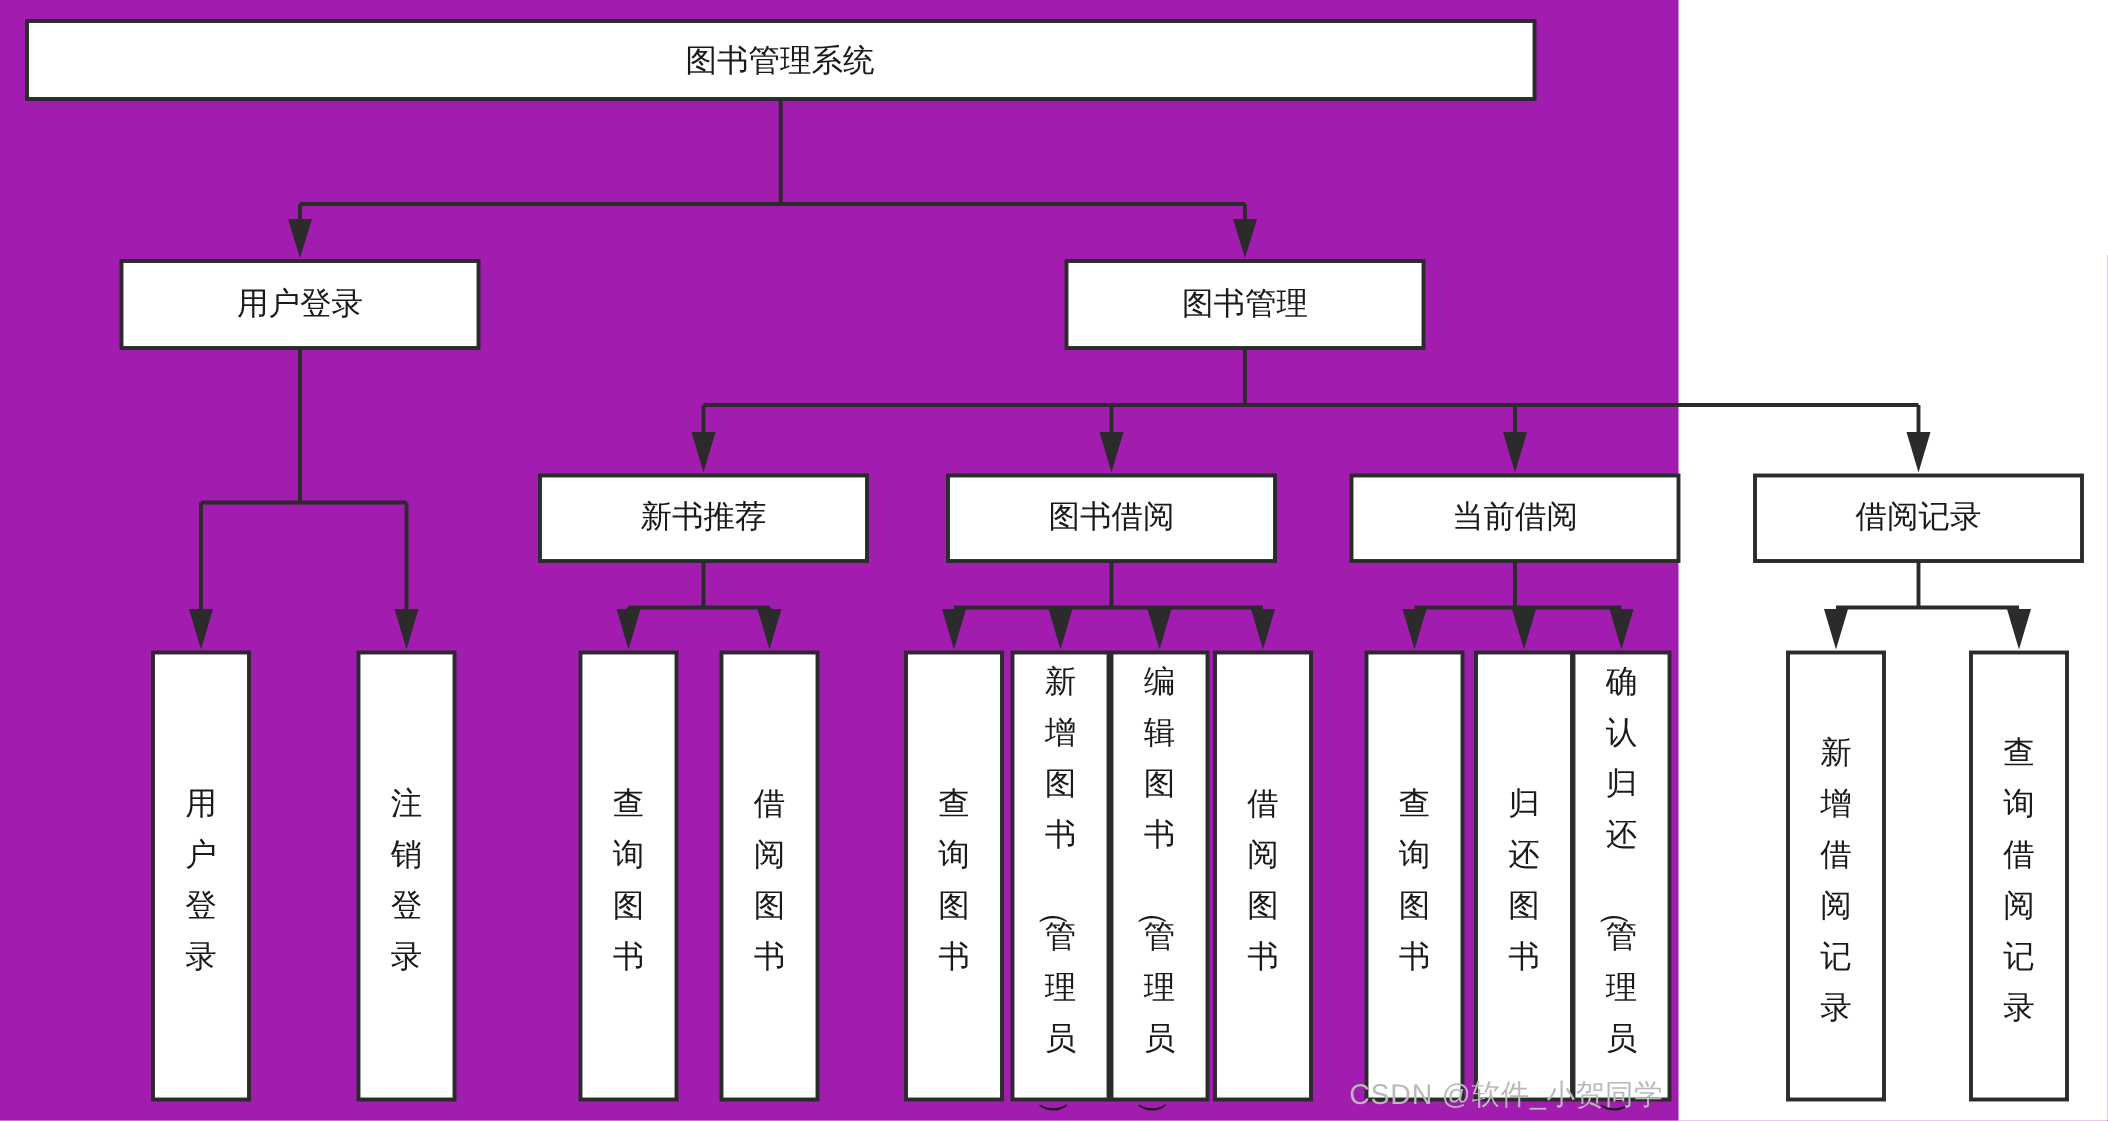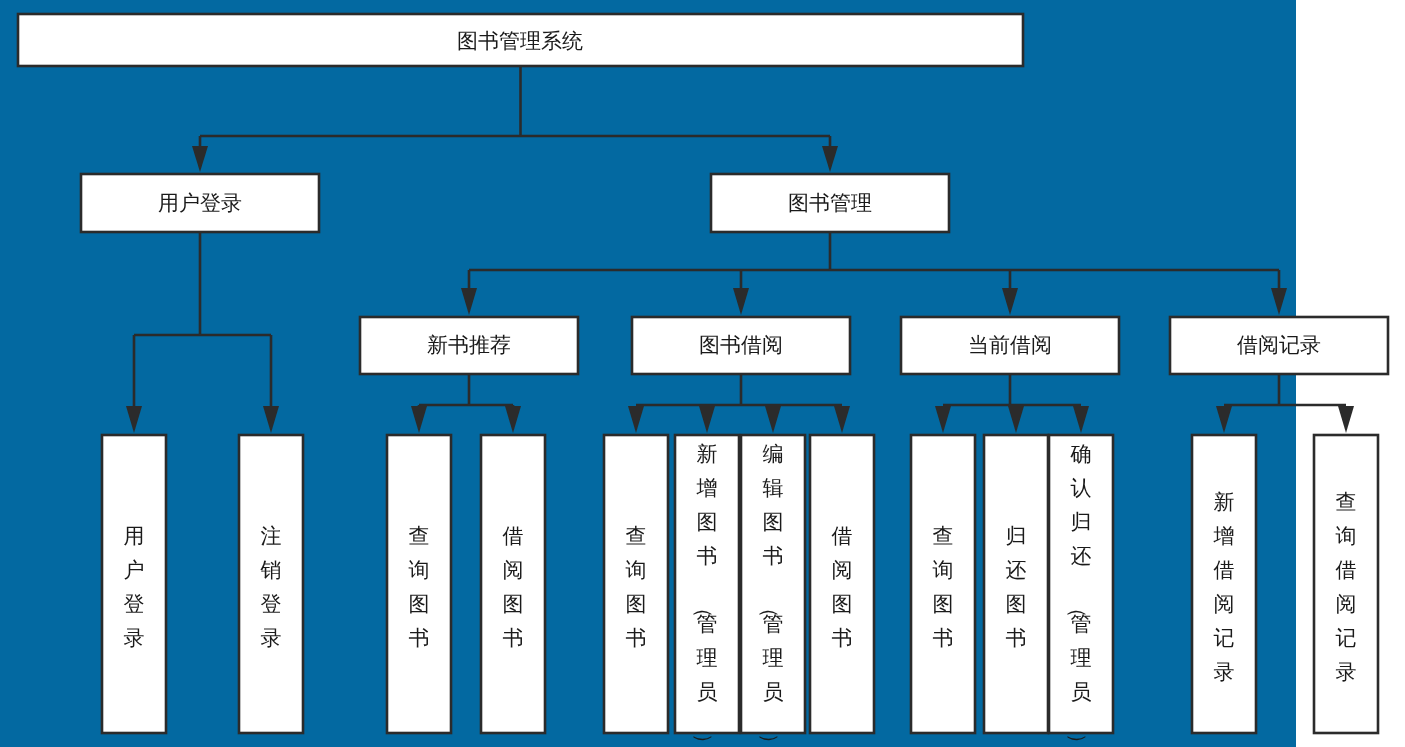--- a/index.html
+++ b/index.html
@@ -10,23 +10,23 @@
   }
   body {
     width: 1405px;
     height: 747px;
     font-family: "Liberation Sans", "DejaVu Sans", sans-serif;
     overflow: hidden;
     position: relative;
   }
   #diagram-root {
     position: relative;
-    width: 1296px;
+    width: 1119px;
     height: 747px;
-    background: #0369a1;
+    background: #a21caf;
   }
   svg.diagram-svg {
     position: absolute;
     left: 0;
     top: 0;
     width: 1405px;
     height: 747px;
     display: block;
   }
   .node-box {
@@ -229,13 +229,14 @@
         <text class="node-label-v" x="773" y="461"><tspan x="773" dy="0">编</tspan><tspan x="773" dy="34">辑</tspan><tspan x="773" dy="34">图</tspan><tspan x="773" dy="34">书</tspan><tspan x="773" dy="34" rotate="90">（</tspan><tspan x="773" dy="34">管</tspan><tspan x="773" dy="34">理</tspan><tspan x="773" dy="34">员</tspan><tspan x="773" dy="34" rotate="90">）</tspan></text>
         <text class="node-label-v" x="842" y="542.52"><tspan x="842" dy="0">借</tspan><tspan x="842" dy="34">阅</tspan><tspan x="842" dy="34">图</tspan><tspan x="842" dy="34">书</tspan></text>
         <text class="node-label-v" x="943" y="542.52"><tspan x="943" dy="0">查</tspan><tspan x="943" dy="34">询</tspan><tspan x="943" dy="34">图</tspan><tspan x="943" dy="34">书</tspan></text>
         <text class="node-label-v" x="1016" y="542.52"><tspan x="1016" dy="0">归</tspan><tspan x="1016" dy="34">还</tspan><tspan x="1016" dy="34">图</tspan><tspan x="1016" dy="34">书</tspan></text>
         <text class="node-label-v" x="1081" y="461"><tspan x="1081" dy="0">确</tspan><tspan x="1081" dy="34">认</tspan><tspan x="1081" dy="34">归</tspan><tspan x="1081" dy="34">还</tspan><tspan x="1081" dy="34" rotate="90">（</tspan><tspan x="1081" dy="34">管</tspan><tspan x="1081" dy="34">理</tspan><tspan x="1081" dy="34">员</tspan><tspan x="1081" dy="34" rotate="90">）</tspan></text>
         <text class="node-label-v" x="1224" y="508.52"><tspan x="1224" dy="0">新</tspan><tspan x="1224" dy="34">增</tspan><tspan x="1224" dy="34">借</tspan><tspan x="1224" dy="34">阅</tspan><tspan x="1224" dy="34">记</tspan><tspan x="1224" dy="34">录</tspan></text>
         <text class="node-label-v" x="1346" y="508.52"><tspan x="1346" dy="0">查</tspan><tspan x="1346" dy="34">询</tspan><tspan x="1346" dy="34">借</tspan><tspan x="1346" dy="34">阅</tspan><tspan x="1346" dy="34">记</tspan><tspan x="1346" dy="34">录</tspan></text>
       </g>
   </svg>
 
+  <div class="watermark-text">CSDN @软件_小贺同学</div>
 </div>
 
 </body></html>

